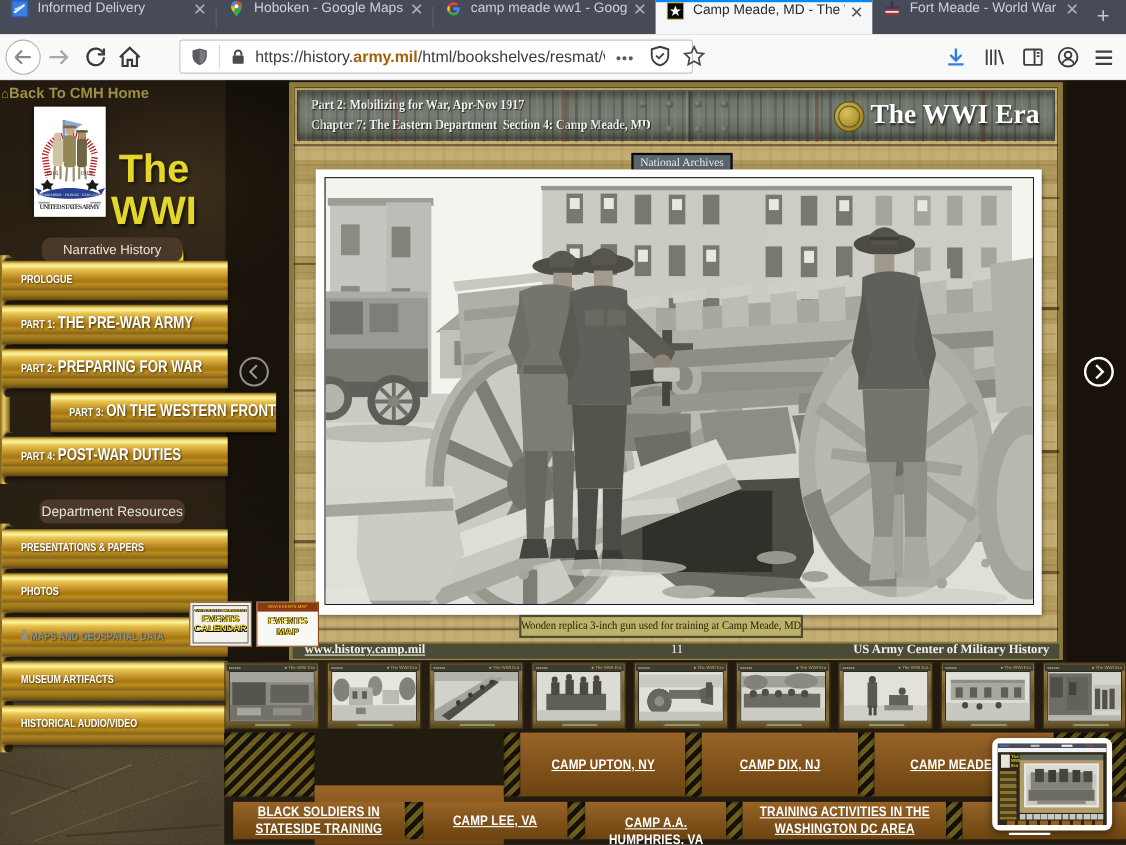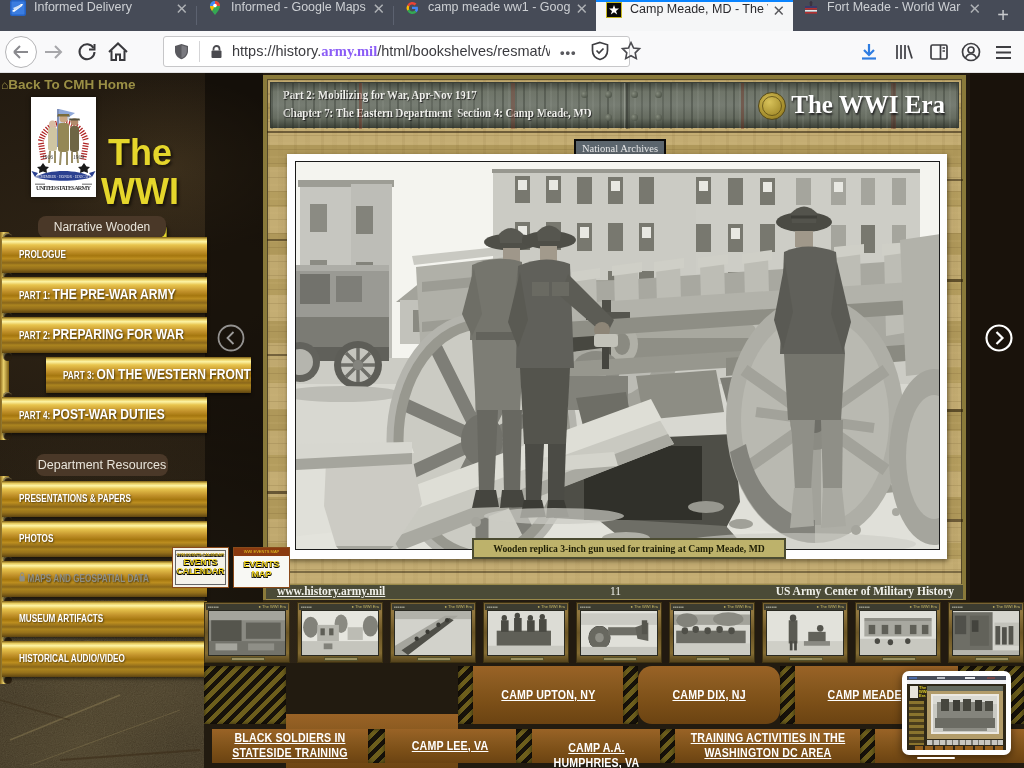--- a/index.html
+++ b/index.html
@@ -43,21 +43,21 @@
   repeating-linear-gradient(180deg, rgba(100,78,35,.16) 0 1.5px, rgba(0,0,0,0) 1.5px 7px, rgba(210,185,125,.14) 7px 9px, rgba(0,0,0,0) 9px 14px),
   repeating-linear-gradient(180deg, #c0a96f 0 24px, #b49d5e 24px 40px, #c4ad73 40px 66px, #af985a 66px 88px),
   #b6a067; border:4px solid #8a7a3a; box-shadow:inset 0 0 0 1px #55492a; }
 #vheader { position:absolute; left:3px; top:3px; width:689px; height:46px; background:linear-gradient(180deg,#484d43 0%,#6f7569 20%,#767c72 50%,#666c60 80%,#3f443a 100%); border:1px solid #3a3e36; }
 #vheader .line { color:#f2f2ee; font-family:"Liberation Serif",serif; font-weight:bold; font-size:12.5px; transform:scaleX(0.87); transform-origin:0 0; text-shadow:1px 1px 1px #222; position:absolute; left:12px; white-space:nowrap; }
 #vtitle { position:absolute; right:13px; top:8px; color:#fff; font-family:"Liberation Serif",serif; font-weight:bold; font-size:25px; text-shadow:1px 2px 2px #222; }
 #coin { position:absolute; right:172px; top:9px; width:28px; height:28px; border-radius:50%; background:radial-gradient(circle at 40% 35%,#d8c25a,#a08828 70%,#6a5a18); border:1px solid #55491a; }
 #natarch { position:absolute; left:307px; top:60px; width:92px; height:17px; background:#5b656d; border:2px solid #0a0a0a; color:#e8e8e8; font-family:"Liberation Serif",serif; font-size:10.5px; text-align:center; line-height:16px; }
 #photoframe { position:absolute; left:20px; top:75px; width:660px; height:405px; background:#fefefe; box-shadow:1px 2px 5px rgba(40,30,10,.6); }
 #photo { position:absolute; left:8px; top:7px; width:645px; height:389px; overflow:hidden; background:#dcdcd6; border:1px solid #1a1a1a; }
-#caption { position:absolute; left:205px; top:459px; width:314px; text-align:center; height:21px; white-space:nowrap; overflow:hidden; background:#bdb26b; border:2px solid #4c4c32; color:#1e1e05; font-family:"Liberation Serif",serif; font-weight:bold; font-size:11px; text-align:center; line-height:17px; }
+#caption { position:absolute; left:205px; top:480px; width:258px; text-align:center; height:21px; white-space:nowrap; overflow:hidden; background:#bdb26b; border:2px solid #4c4c32; color:#1e1e05; font-family:"Liberation Serif",serif; font-weight:normal; font-size:11px; text-align:center; line-height:17px; }
 #bottombar { position:absolute; left:-1px; top:505px; width:697px; height:16px; background:#4b4b37; border-top:1px solid #9a8a4a; border-bottom:1px solid #9a8a4a; color:#f0f0ea; font-family:"Liberation Serif",serif; font-size:11.5px; }
 
 
 .thumb { position:absolute; top:602px; height:61px; background:linear-gradient(180deg,#776233 0%,#93783f 15%,#6b5526 50%,#846c33 85%,#55431c 100%); border:1px solid #3e3212; }
 .thumb .thead { position:absolute; left:1px; top:1px; right:1px; height:6px; background:#3c3c30; }
 .thumb .tphoto { position:absolute; left:3px; top:7px; right:3px; bottom:6px; background:#e8e8e2; border:1px solid #2a2a22; box-shadow:0 0 0 1px #cfcfc8 inset; }
 .thumb .tcap { position:absolute; left:26px; bottom:1.5px; width:34px; height:4px; background:#9a9060; border:0.5px solid #55502a; }
 
 
 .wbtn { position:absolute; color:#fff; font-weight:bold; font-size:12.5px; letter-spacing:0.2px; background:linear-gradient(180deg,#9a6326 0%,#8a5a20 30%,#7d5018 60%,#6b4312 100%); text-align:center; text-transform:uppercase; }
@@ -89,21 +89,21 @@
     </div>
     <div class="tabsep" style="left:196px;"></div>
     <div class="tab" style="left:197px;width:196px;">
       <svg class="ticon" viewBox="0 0 16 16">
           <path d="M8 1 C5 1 3 3.2 3 6 C3 9.5 8 15 8 15 C8 15 13 9.5 13 6 C13 3.2 11 1 8 1 Z" fill="#34a853"></path>
           <path d="M8 1 C5 1 3 3.2 3 6 L8 6 Z" fill="#4285f4"></path>
           <path d="M8 1 C11 1 13 3.2 13 6 L8 6 Z" fill="#ea4335"></path>
           <path d="M3 6 C3 7.5 4 9.5 5 11 L8 6 Z" fill="#fbbc04"></path>
           <circle cx="8" cy="5.6" r="1.8" fill="#fff"></circle>
         </svg>
-      <span class="tlabel">Informed - Google Maps</span>
+      <span class="tlabel">Hoboken - Google Maps</span>
         <span class="tx">✕</span>
     </div>
     <div class="tabsep" style="left:393px;"></div>
     <div class="tab" style="left:394px;width:202px;">
       <svg class="ticon" viewBox="0 0 16 16">
           <path d="M3.2 5.2 A5.9 5.9 0 0 1 12.5 3.6 L10.6 5.4 A3.4 3.4 0 0 0 5.3 6.4 Z" fill="#ea4335"></path>
           <path d="M3.2 10.8 A5.9 5.9 0 0 1 3.2 5.2 L5.3 6.4 A3.4 3.4 0 0 0 5.3 9.6 Z" fill="#fbbc04"></path>
           <path d="M12.7 12.3 A5.9 5.9 0 0 1 3.2 10.8 L5.3 9.6 A3.4 3.4 0 0 0 10.8 10.5 Z" fill="#34a853"></path>
           <path d="M8 6.7 H13.8 A5.9 5.9 0 0 1 12.7 12.3 L10.8 10.5 A3.4 3.4 0 0 0 11.4 9 H8 Z" fill="#4285f4"></path>
         </svg>
@@ -152,21 +152,21 @@
     <div id="urlbar">
       <svg style="margin-left:9px;" width="17" height="17" viewBox="0 0 17 17">
           <path d="M8.5 1 L15 3 V 8 C 15 12 12 15 8.5 16.2 C 5 15 2 12 2 8 V 3 Z" fill="#5a5a5f"></path>
           <path d="M8.5 2.3 L13.8 4 V 8 C 13.8 11.3 11.4 13.9 8.5 15 Z" fill="#7a7a80"></path>
         </svg>
       <div style="width:1px;height:21px;background:#d5d5d7;margin:0 9px;"></div>
       <svg width="15" height="15" viewBox="0 0 15 15">
           <rect x="2.5" y="6.5" width="10" height="7.5" rx="1" fill="#4a4a4f"></rect>
           <path d="M4.5 6.5 V5 a3 3 0 0 1 6 0 V6.5" fill="none" stroke="#4a4a4f" stroke-width="1.8"></path>
         </svg>
-      <span style="margin-left:8px;font-size:14.5px;color:#3b3b3f;white-space:nowrap;overflow:hidden;width:318px;">https://history.<b style="color:#8b5cf6;font-family:Liberation Serif, serif;">army.mil</b>/html/bookshelves/resmat/w</span>
+      <span style="margin-left:8px;font-size:14.5px;color:#3b3b3f;white-space:nowrap;overflow:hidden;width:318px;">https://history.<b style="color:#a16207;">army.mil</b>/html/bookshelves/resmat/w</span>
     </div>
     <span style="position:absolute;left:560px;top:14px;letter-spacing:1px;color:#5a5a5f;font-weight:bold;font-size:13px;">•••</span>
     <svg class="navbtn" style="left:590px;top:10px;" width="20" height="20" viewBox="0 0 20 20">
         <path d="M10 1.5 L17.5 3.8 V 9.5 C 17.5 14 14.3 17.2 10 18.5 C 5.7 17.2 2.5 14 2.5 9.5 V 3.8 Z" fill="none" stroke="#3e3e42" stroke-width="1.7"></path>
         <path d="M6.5 9.5 L9 12 L13.5 7.5" fill="none" stroke="#3e3e42" stroke-width="1.7"></path>
       </svg>
     <svg class="navbtn" style="left:620px;top:9px;" width="22" height="22" viewBox="0 0 22 22">
         <path d="M11 2.5 L13.6 8 L19.5 8.7 L15.2 12.8 L16.3 18.6 L11 15.7 L5.7 18.6 L6.8 12.8 L2.5 8.7 L8.4 8 Z" fill="none" stroke="#4a4a4f" stroke-width="1.6"></path>
       </svg>
     <svg class="navbtn" style="left:858px;top:10px;" width="22" height="22" viewBox="0 0 22 22">
@@ -250,21 +250,21 @@
         <path d="M4 80 C 19 72 46 72 61 80 C 46 85 19 85 4 80 Z" fill="#2a4090"></path>
         <path d="M4 80 L0.5 74 L7 76 Z" fill="#2a4090"></path>
         <path d="M61 80 L64.5 74 L58 76 Z" fill="#2a4090"></path>
         <text x="32.5" y="81" font-size="3.6" fill="#e8e8f0" text-anchor="middle" font-family="Liberation Serif,serif">REMEMBER · HONOR · EDUCATE</text>
         <text x="32.5" y="93" font-size="6.2" fill="#3a3a3a" text-anchor="middle" font-weight="bold" font-family="Liberation Serif,serif" textLength="55">UNITED STATES ARMY</text>
         <rect x="4" y="86.5" width="10" height="1.5" fill="#999"></rect>
           <rect x="51" y="86.5" width="10" height="1.5" fill="#999"></rect>
       </svg>
     </div>
     <div id="wwititle">The<br>WWI<br>Era</div>
-    <div class="brownbtn" style="left:38px;top:216px;width:128px;height:22px;line-height:22px;font-size:12px;">Narrative Wooden</div>
+    <div class="brownbtn" style="left:38px;top:216px;width:128px;height:22px;line-height:22px;font-size:12px;">Narrative History</div>
 
     <div id="goldrail"></div>
     <div class="pin" style="top:233px;"></div>
     <div class="pin" style="top:272px;"></div>
     <div class="pin" style="top:312px;"></div>
     <div class="pin" style="top:352px;"></div>
     <div class="pin" style="top:392px;"></div>
     <div class="pin" style="top:431px;"></div>
 
     <div class="goldbtn" style="top:237px;">
@@ -591,21 +591,21 @@
           <circle cx="180" cy="360" r="5" fill="#a5a59d"></circle>
           <circle cx="560" cy="368" r="5" fill="#a5a59d"></circle>
           <circle cx="600" cy="350" r="4" fill="#a8a8a0"></circle>
         </svg>
         </div>
       </div>
       <div id="caption">
           <span style="position:absolute;left:50%;top:0;white-space:nowrap;transform:translateX(-50%) scaleX(0.92);transform-origin:50% 0;font-size:10.5px;">Wooden replica 3-inch gun used for training at Camp Meade, MD</span>
         </div>
       <div id="bottombar">
-        <span style="position:absolute;left:11px;top:0px;text-decoration:underline;font-weight:bold;">www.history.army.mil</span>
+        <span style="position:absolute;left:11px;top:0px;text-decoration:underline;font-weight:bold;">www.history.camp.mil</span>
         <span style="position:absolute;left:344px;top:0px;font-weight:normal;">11</span>
         <span style="position:absolute;right:9px;top:0px;font-weight:bold;">US Army Center of Military History</span>
       </div>
     </div>
 
     <div id="thumbs">
 <div class="thumb" style="left:204px;width:86px;">
       <div class="thead">
             <span style="position:absolute;right:2px;top:1px;color:#c8b868;font-size:4px;line-height:4px;">● The WWI Era</span>
             <span style="position:absolute;left:2px;top:1px;color:#9a9a8a;font-size:3px;line-height:4px;">■■■■■■</span>
@@ -774,21 +774,21 @@
       <div class="tcap"></div>
     </div>
 </div>
 
     <div class="olivestrip" style="left:204px;top:663px;width:820px;height:105px;background:#221b10;"></div>
     <div class="hazard" style="left:204px;top:666px;width:82px;height:58px;"></div>
     <div class="wbtn" style="left:286px;top:666px;width:172px;height:58px;line-height:58px;margin-top:48px;"><span>The Eastern Department</span></div>
     <div class="hazard" style="left:458px;top:666px;width:15px;height:58px;"></div>
     <div class="wbtn" style="left:473px;top:666px;width:150px;height:58px;line-height:58px;"><span>Camp Upton, NY</span></div>
     <div class="hazard" style="left:623px;top:666px;width:15px;height:58px;"></div>
-    <div class="wbtn" style="left:638px;top:666px;width:142px;height:58px;line-height:58px;border-radius:14px;"><span>Camp Dix, NJ</span></div>
+    <div class="wbtn" style="left:638px;top:666px;width:142px;height:58px;line-height:58px;"><span>Camp Dix, NJ</span></div>
     <div class="hazard" style="left:780px;top:666px;width:15px;height:58px;"></div>
     <div class="wbtn" style="left:795px;top:666px;width:163px;height:58px;line-height:58px;"><span>Camp Meade, MD</span></div>
     <div class="hazard" style="left:958px;top:666px;width:66px;height:58px;"></div>
 
     <div class="wbtn" style="left:212px;top:729px;width:156px;height:34px;padding-top:2px;line-height:15px;"><span>Black Soldiers in<br>Stateside Training</span></div>
     <div class="hazard" style="left:368px;top:729px;width:17px;height:34px;"></div>
     <div class="wbtn" style="left:385px;top:729px;width:131px;height:34px;line-height:34px;"><span>Camp Lee, VA</span></div>
     <div class="hazard" style="left:516px;top:729px;width:16px;height:34px;"></div>
     <div class="wbtn" style="left:532px;top:729px;width:128px;height:34px;padding-top:12px;line-height:15px;"><span>Camp A.A.<br>Humphries, VA</span></div>
     <div class="hazard" style="left:660px;top:729px;width:15px;height:34px;"></div>

